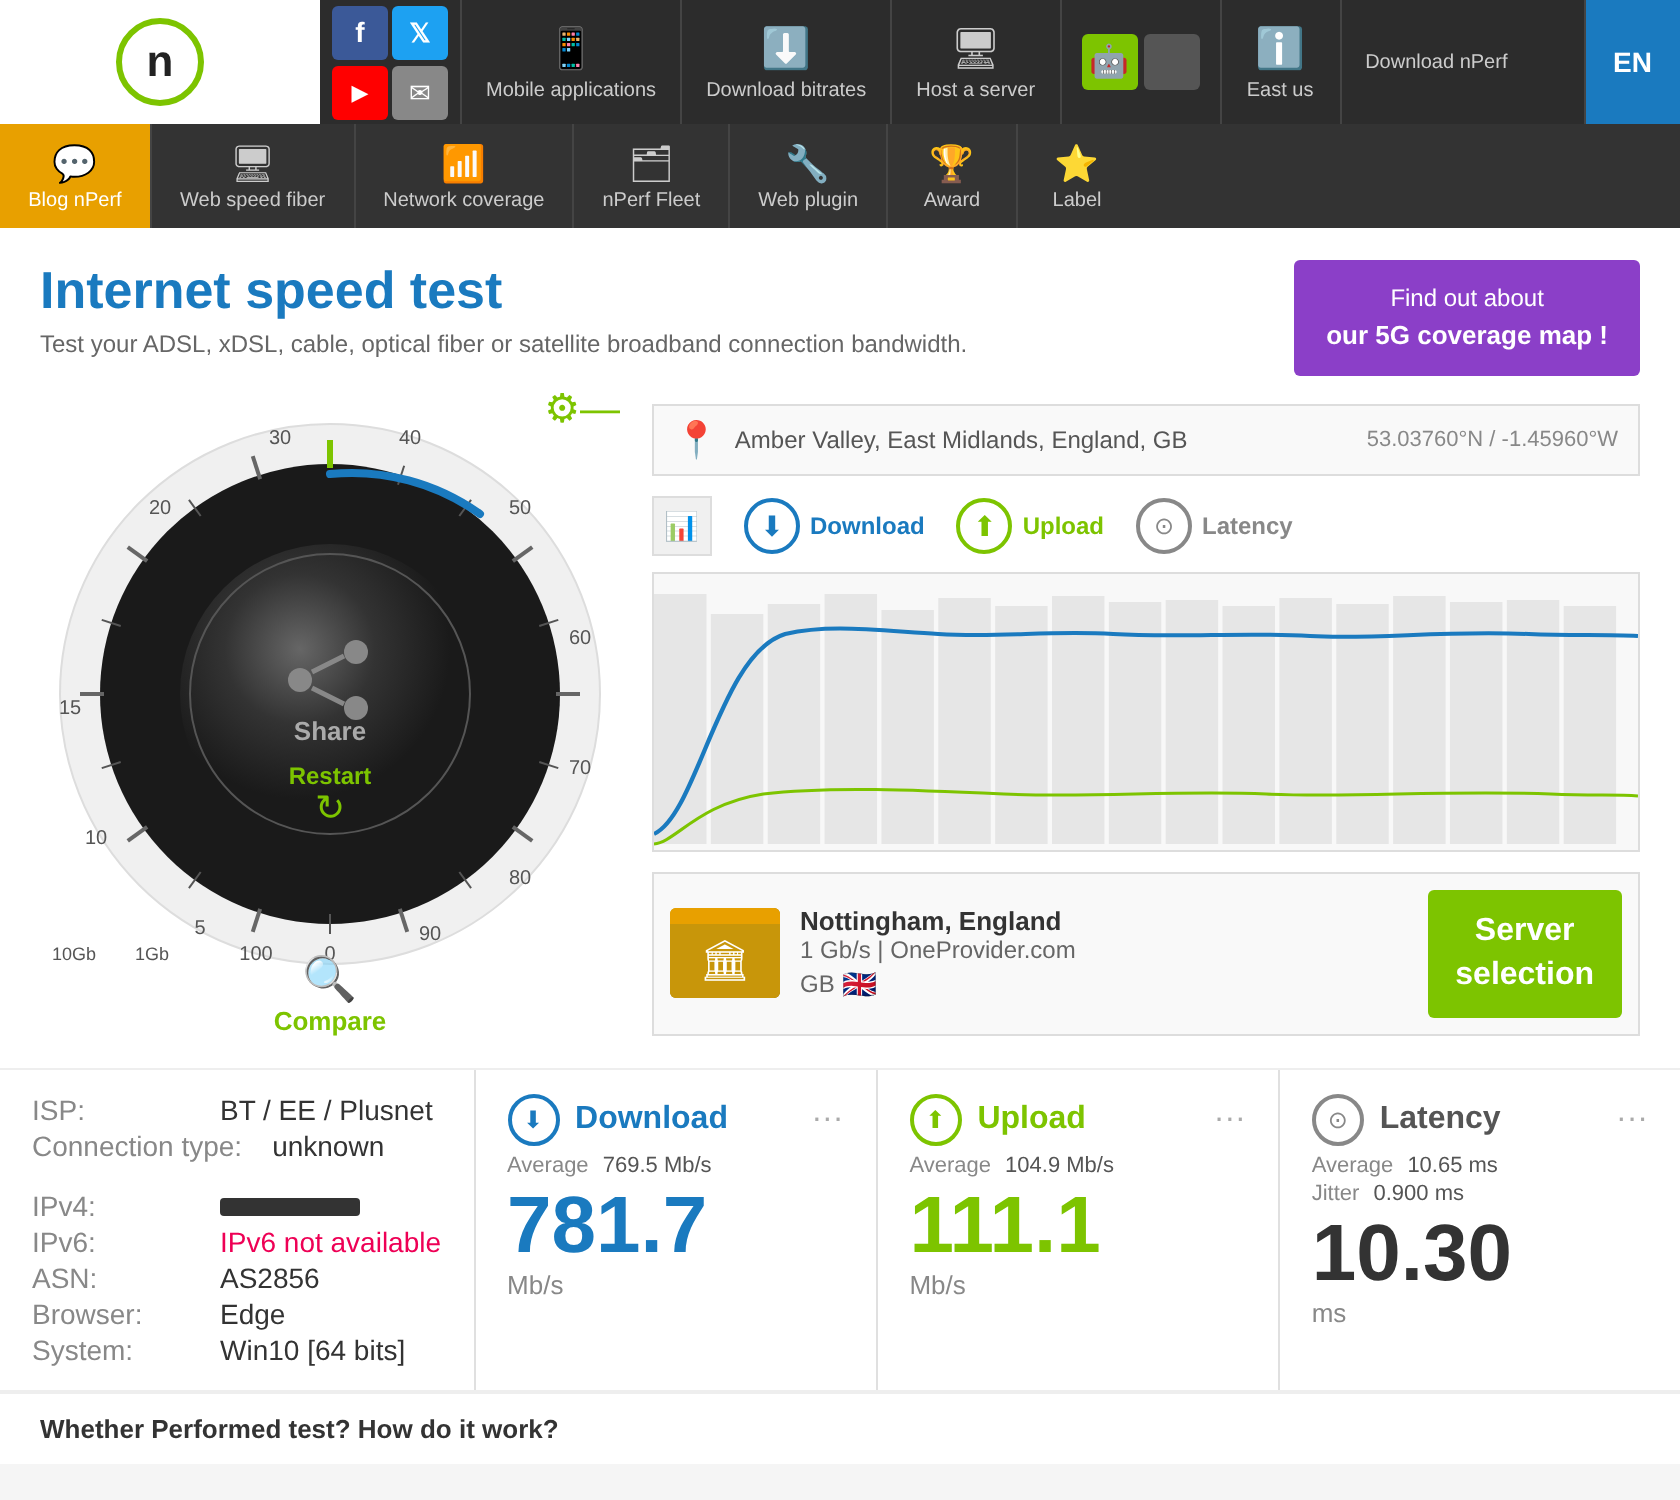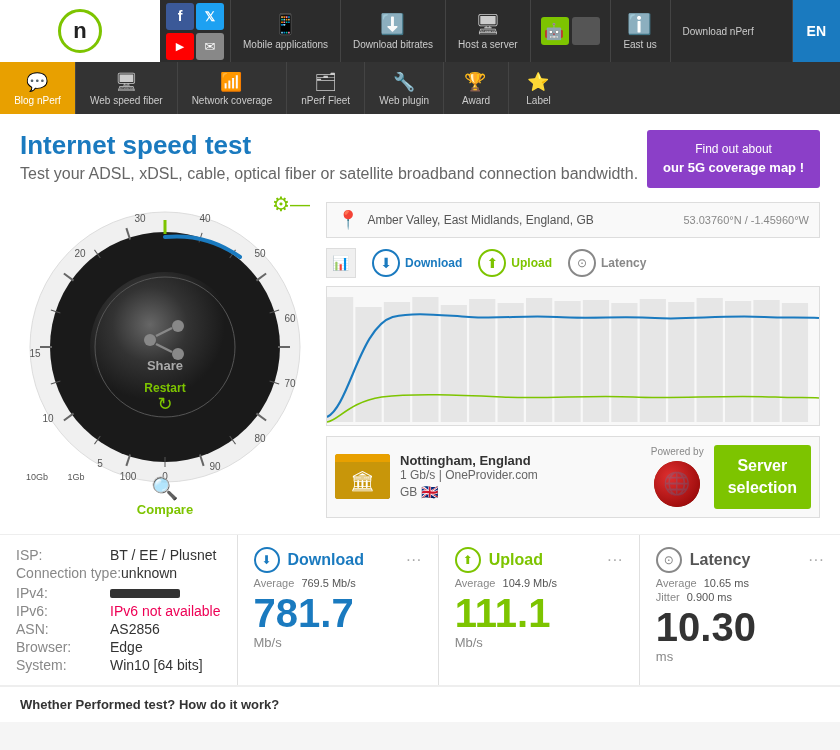--- a/index.html
+++ b/index.html
@@ -88,21 +88,21 @@
     <span style="font-size:18px; margin-bottom:2px;">⭐</span>
     <span>Label</span>
   </div>
 </div>
 
 <div style="background:#fff; padding:16px 20px;">
 
   <div style="display:flex; justify-content:space-between; align-items:flex-start; margin-bottom:14px;">
     <div>
       <h1 style="color:#1a7abf; font-size:26px; font-weight:bold; margin-bottom:4px;">Internet speed test</h1>
-      <p style="color:#666; font-size:16px;">Test your ADSL, xDSL, cable, optical fiber or satellite broadband connection bandwidth.</p>
+      <p style="color:#666; font-size:12px;">Test your ADSL, xDSL, cable, optical fiber or satellite broadband connection bandwidth.</p>
     </div>
     <div style="background:#8b3fc8; color:white; padding:10px 16px; font-size:12px; border-radius:3px; cursor:pointer; text-align:center; min-width:120px; line-height:1.5; white-space:nowrap;">
       <span>Find out about</span><br>
       <strong style="font-size:13px;">our 5G coverage map !</strong>
     </div>
   </div>
 
   <div style="display:flex; gap:16px; align-items:flex-start;">
 
     <div style="width:290px; flex-shrink:0; position:relative;">
@@ -261,42 +261,36 @@
           <div style="position:absolute; top:8px; left:0; right:0; bottom:0; background:#c8960a; display:flex; align-items:center; justify-content:center; font-size:20px;">🏛</div>
         </div>
         <div style="flex:1; font-size:12px;">
           <div style="font-size:13px; font-weight:bold; color:#333;">Nottingham, England</div>
           <div style="color:#666;">1 Gb/s | OneProvider.com</div>
           <div style="display:flex; align-items:center; gap:4px; margin-top:2px;">
             <span style="color:#666;">GB</span>
             <span style="font-size:14px;">🇬🇧</span>
           </div>
         </div>
-        <div style="text-align:center;">
-          <div style="font-size:10px; color:#888; margin-bottom:4px;">Powered by</div>
-          <div style="width:46px; height:46px; background:radial-gradient(circle at 35% 35%, #cc2200, #660000); border-radius:50%; margin:0 auto; display:flex; align-items:center; justify-content:center; font-size:20px; overflow:hidden;">
-            <div style="width:100%; height:100%; background:radial-gradient(circle at 35% 35%, #e03030, #880000); border-radius:50%; display:flex; align-items:center; justify-content:center; font-size:22px; color:rgba(255,255,255,0.2);">🌐</div>
-          </div>
-        </div>
         <div style="background:#7dc400; color:white; padding:10px 14px; font-size:16px; font-weight:bold; cursor:pointer; border-radius:3px; text-align:center; line-height:1.4; min-width:78px;">
           <span>Server<br>selection</span>
         </div>
       </div>
     </div>
   </div>
 </div>
 
 <div style="background:#fff; display:flex; border-top:1px solid #eee; border-bottom:1px solid #eee; margin:0;">
 
   <div style="padding:12px 16px; border-right:1px solid #e0e0e0; min-width:200px; font-size:14px;">
     <div style="display:flex; gap:4px; margin-bottom:2px;">
       <span style="color:#888; min-width:90px;">ISP:</span>
       <span style="color:#333;">BT / EE / Plusnet</span>
     </div>
-    <div style="display:flex; gap:0; margin-bottom:4px;">
+    <div style="display:flex; gap:15px; margin-bottom:14px;">
       <span style="color:#888; min-width:90px;">Connection type:</span>
       <span style="color:#333;">unknown</span>
     </div>
     <div style="display:flex; gap:4px; margin-bottom:2px; align-items:center;">
       <span style="color:#888; min-width:90px;">IPv4:</span>
       <span style="background:#333; color:#333; width:70px; height:9px; border-radius:2px; display:inline-block;"></span>
     </div>
     <div style="display:flex; gap:4px; margin-bottom:2px;">
       <span style="color:#888; min-width:90px;">IPv6:</span>
       <span style="color:#e05;">IPv6 not available</span>

